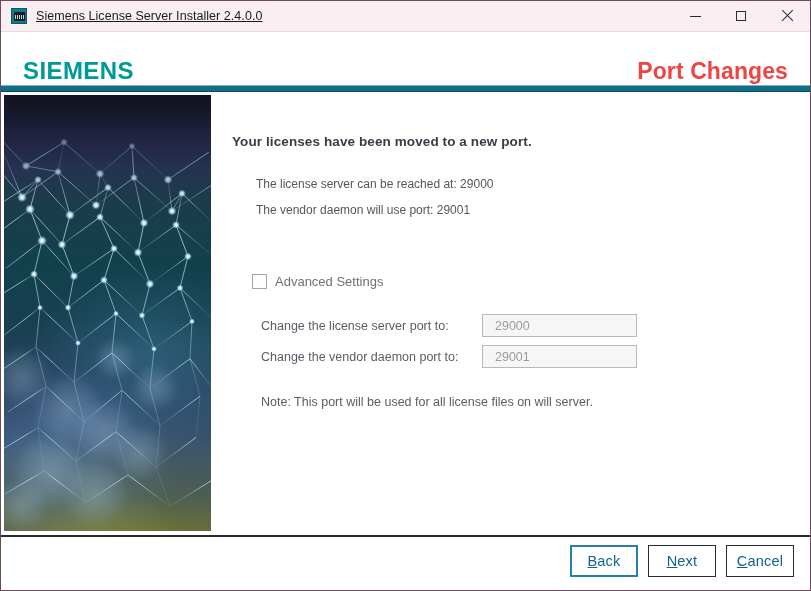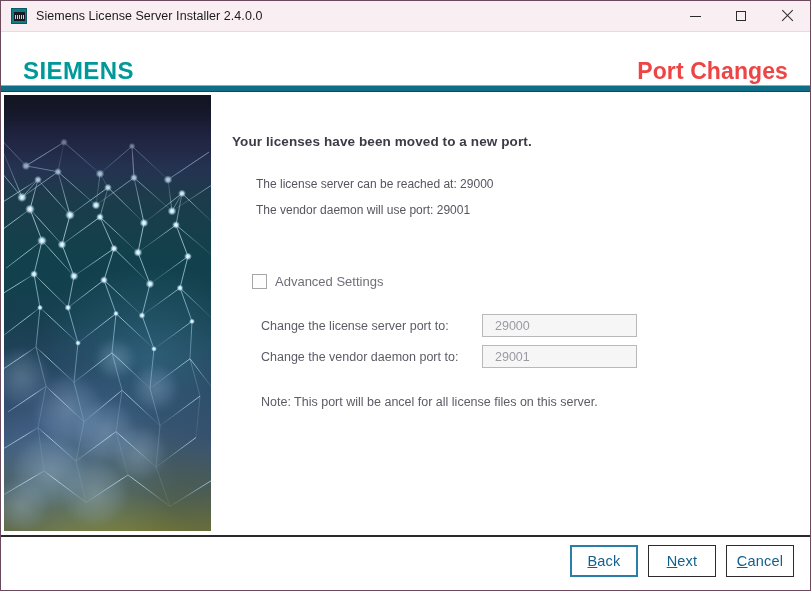--- a/index.html
+++ b/index.html
@@ -54,20 +54,21 @@
     position: absolute;
     left: 3px; top: 6px;
     width: 9px; height: 4px;
     background: repeating-linear-gradient(90deg,#c9d2d8 0 1px,#1a1a22 1px 2px);
   }
   .title-text {
     font-size: 12.5px;
     color: #1b1b1b;
     letter-spacing: 0.05px;
     white-space: nowrap;
+    text-decoration: underline;
   }
   .win-controls {
     margin-left: auto;
     display: flex;
     height: 31px;
   }
   .win-btn {
     width: 46px;
     height: 31px;
     display: flex;
@@ -415,21 +416,21 @@
       <div class="field-row r1">
         <span class="field-label">Change the license server port to:</span>
         <span class="field-box">29000</span>
       </div>
 
       <div class="field-row r2">
         <span class="field-label">Change the vendor daemon port to:</span>
         <span class="field-box">29001</span>
       </div>
 
-      <div class="note">Note: This port will be ancel for all license files on this server.</div>
+      <div class="note">Note: This port will be used for all license files on will server.</div>
     </div>
   </div>
 
   <div class="footer-rule"></div>
   <div class="footer">
     <div class="btn focused">
       <span class="mn">B</span>
         <span>ack</span>
     </div>
     <div class="btn">

